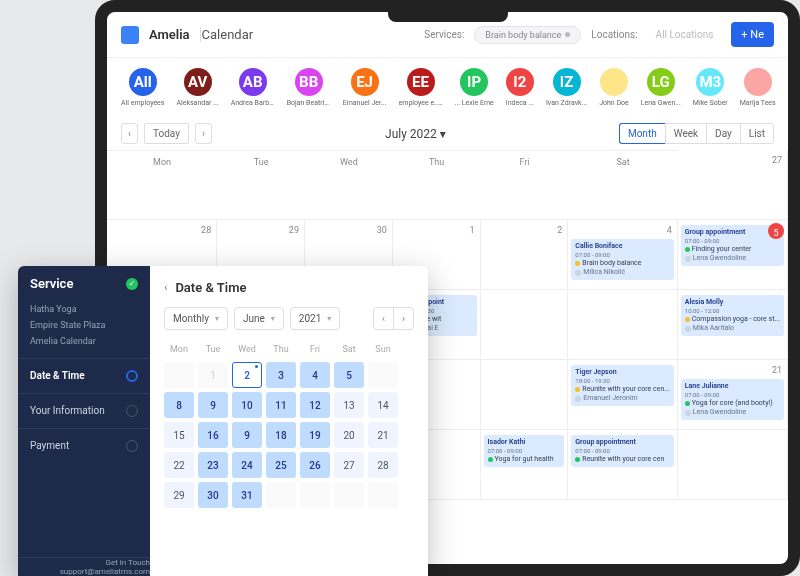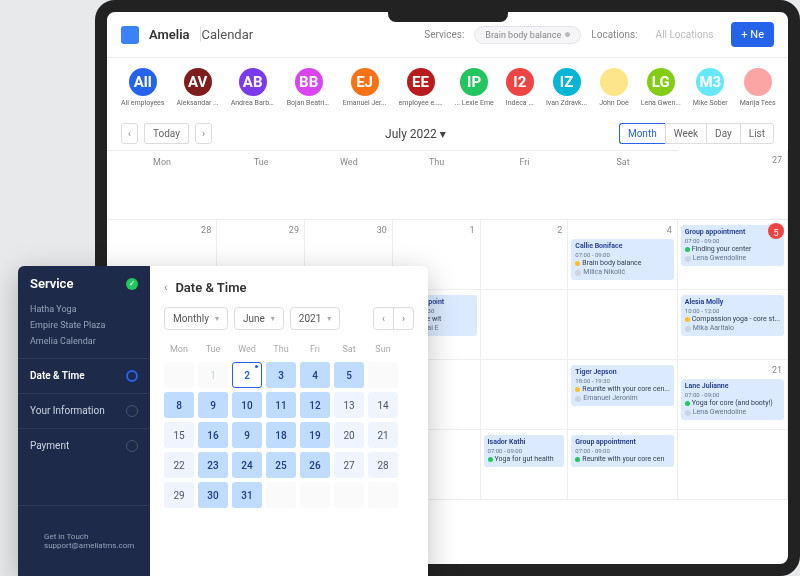--- a/index.html
+++ b/index.html
@@ -45,21 +45,21 @@
 .widget{position:absolute;bottom:0;left:18px;width:410px;height:310px;display:flex;box-shadow:0 8px 30px rgba(0,0,0,.25);border-radius:6px 6px 0 0;overflow:hidden}
 .side{width:132px;background:#1e2a4a;color:#cbd5e1;font-size:10px;display:flex;flex-direction:column}
 .side-sec{padding:10px 12px;display:flex;justify-content:space-between;align-items:center}
 .side-hdr{font-weight:600;color:#fff;font-size:13px}
 .side-items{padding:0 12px 8px 12px;font-size:9px;color:#94a3b8;line-height:1.8}
 .side-step{padding:11px 12px;border-top:1px solid rgba(255,255,255,.08);display:flex;justify-content:space-between;align-items:center;font-size:10px}
 .side-step.active{color:#fff;font-weight:600}
 .chk{width:12px;height:12px;border-radius:50%;background:#22c55e;color:#fff;display:flex;align-items:center;justify-content:center;font-size:8px}
 .ring{width:12px;height:12px;border-radius:50%;border:2px solid #2563eb}
 .empty-ring{width:12px;height:12px;border-radius:50%;border:1.5px solid #475569}
-.side-foot{margin-top:auto;text-align:left;padding:26px;font-size:8px;color:#94a3b8;border-top:1px solid rgba(255,255,255,.08)}
+.side-foot{margin-top:auto;text-align:right;padding:0;font-size:8px;color:#94a3b8;border-top:1px solid rgba(255,255,255,.08)}
 .panel{flex:1;background:#fff;padding:14px}
 .panel-hdr{display:flex;align-items:center;gap:8px;font-size:13px;font-weight:600;color:#333;margin-bottom:12px}
 .back{color:#888;font-size:11px}
 .selects{display:flex;gap:6px;margin-bottom:10px;align-items:center}
 .sel{border:1px solid #ddd;border-radius:4px;padding:5px 8px;font-size:10px;color:#555;display:flex;align-items:center;gap:6px}
 .sel .chev{color:#aaa;font-size:8px}
 .nav-arrows{display:flex;border:1px solid #ddd;border-radius:4px;overflow:hidden}
 .nav-arrows span{padding:5px 8px;font-size:10px;color:#888}
 .nav-arrows span:first-child{border-right:1px solid #ddd}
 .minical{display:grid;grid-template-columns:repeat(7,30px);gap:4px}

